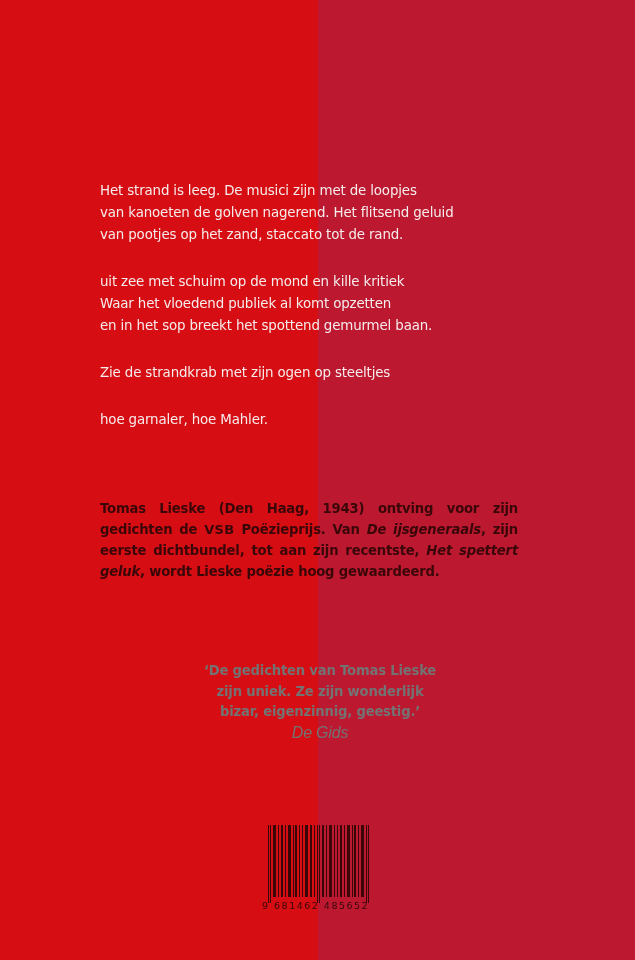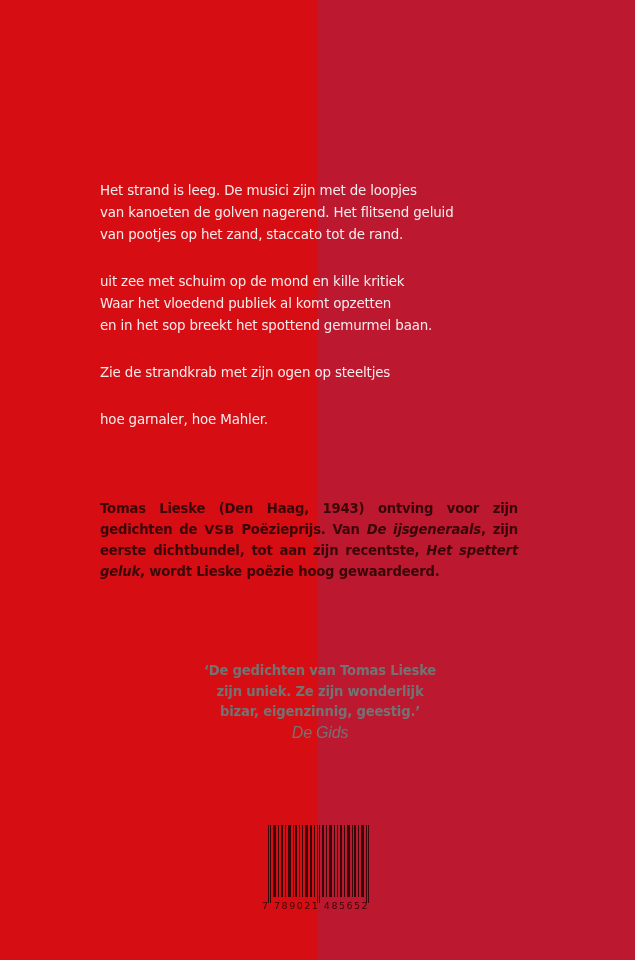--- a/index.html
+++ b/index.html
@@ -106,14 +106,14 @@
       <rect x="82" y="0" width="1" height="72"></rect>
       <rect x="85" y="0" width="3" height="72"></rect>
       <rect x="90" y="0" width="1" height="72"></rect>
       <rect x="92" y="0" width="2" height="72"></rect>
       <rect x="96" y="0" width="1" height="72"></rect>
       <rect x="99" y="0" width="3" height="72"></rect>
       <rect x="104" y="0" width="1" height="78"></rect>
       <rect x="106" y="0" width="1" height="78"></rect>
     </g>
   </svg>
-  <span class="digits">7 789021 485652</span>
+  <span class="digits">9 681462 485652</span>
 </div>
 
 </body></html>

